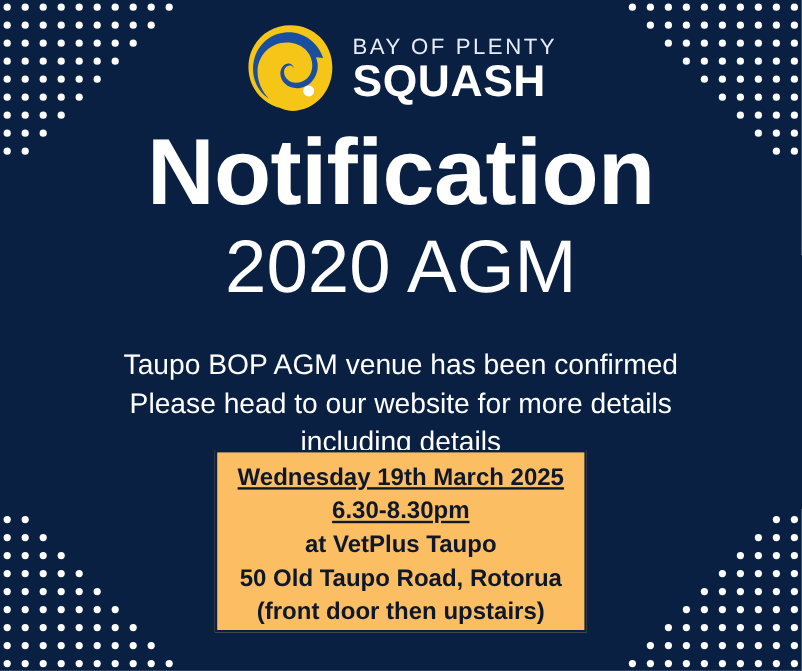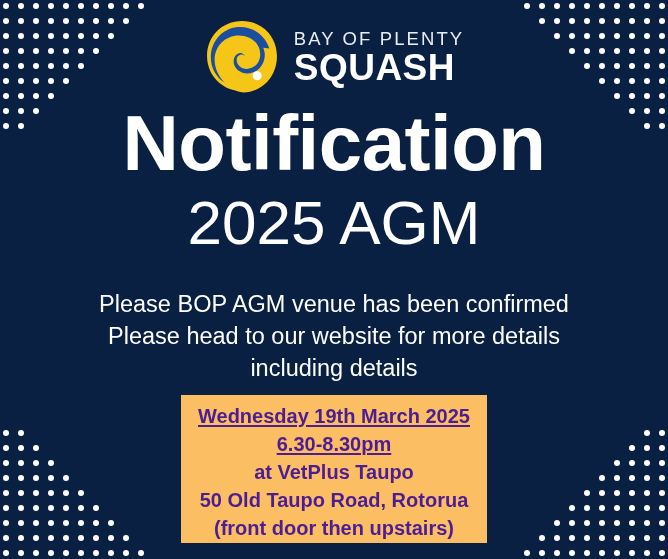--- a/index.html
+++ b/index.html
@@ -112,29 +112,29 @@
     font-size: 23.5px;
     font-weight: normal;
     line-height: 32px;
   }
   #body-copy div { white-space: nowrap; }
 
   
   #details-box {
     position: absolute;
     left: 179px;
-    top: 393px;
+    top: 375px;
     width: 310px;
     height: 152px;
     box-sizing: border-box;
     background: #fbbe62;
     border: 2px solid #0a2043;
     padding-top: 7px;
     text-align: center;
-    color: #4c1d95;
+    color: #0f172a;
     font-size: 20px;
     font-weight: bold;
     line-height: 28px;
   }
   #details-box .line { white-space: nowrap; }
   #details-box .u { text-decoration: underline; text-underline-offset: 2px; }
 </style>
 </head>
 <body>
 
@@ -371,24 +371,24 @@
       <path d="M86 40 C80 22 63 10 44 12 C24 14 9 31 9 52 C9 66 16 78 27 85 C19 77 14 66 14 55 C14 37 28 23 46 23 C62 23 74 34 74 48 C74 59 66 67 56 67 C49 67 43 62 43 55 C43 51 46 48 50 48 C52 48 54 50 54 52 C54 49 51 46 48 46 C43 46 39 51 39 57 C39 66 47 73 57 73 C70 73 80 62 80 48 C80 45 79 42 78 39 Z" fill="#1a4fa0"></path>
       <circle cx="70" cy="76" r="6" fill="#ffffff"></circle>
     </svg>
     <div id="logo-words">
       <div id="logo-word-sub">BAY OF PLENTY</div>
       <div id="logo-word-main">SQUASH</div>
     </div>
   </div>
 
   <div id="headline">Notification</div>
-  <div id="subhead">2025 AGM</div>
+  <div id="subhead">2020 AGM</div>
 
   <div id="body-copy">
-    <div>Please BOP AGM venue has been confirmed</div>
+    <div>Taupo BOP AGM venue has been confirmed</div>
     <div>Please head to our website for more details</div>
     <div>including details</div>
   </div>
 
   <div id="details-box">
     <div class="line u">Wednesday 19th March 2025</div>
     <div class="line u">6.30-8.30pm</div>
     <div class="line">at VetPlus Taupo</div>
     <div class="line">50 Old Taupo Road, Rotorua</div>
     <div class="line">(front door then upstairs)</div>

